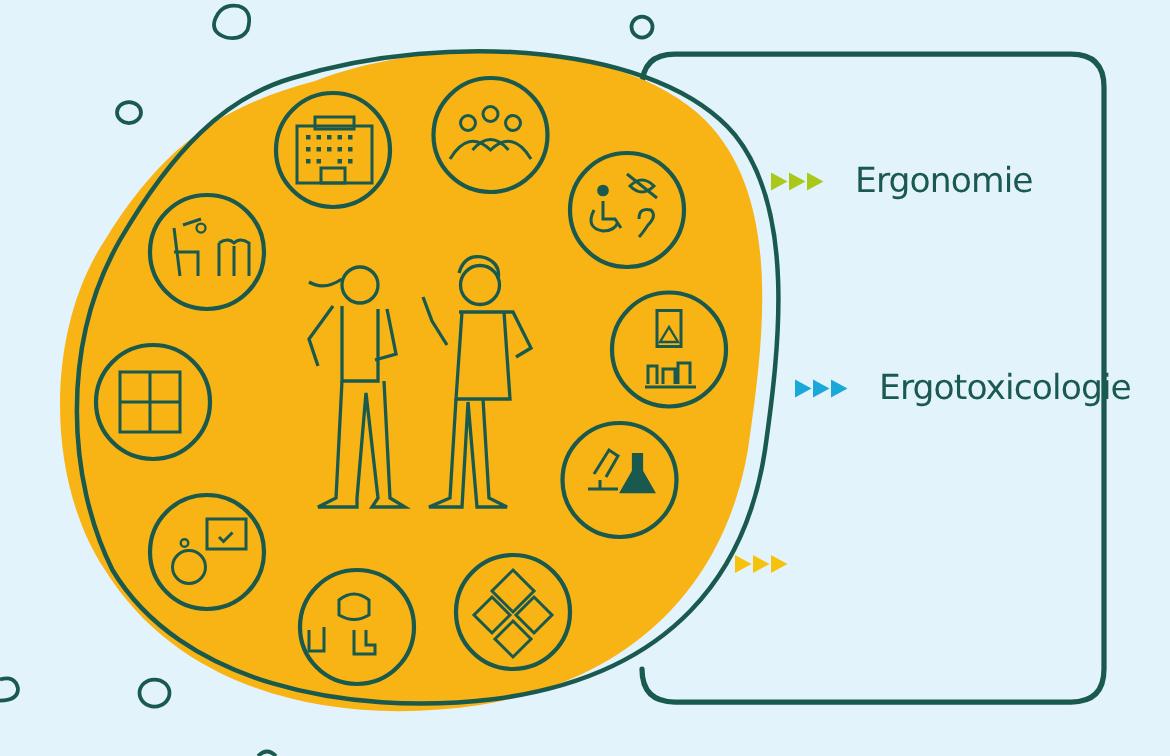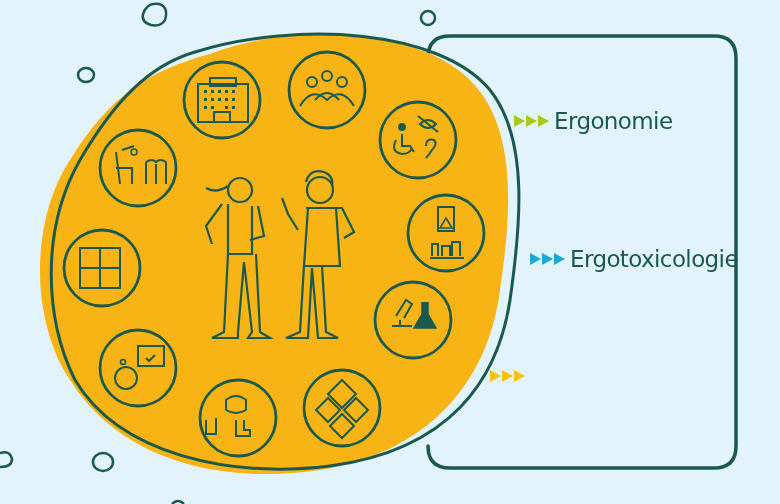--- a/index.html
+++ b/index.html
@@ -11,20 +11,21 @@
     }
     #stage { position: absolute; left: 0; top: 0; width: 780px; height: 504px; }
     .label {
       position: absolute;
       display: flex; align-items: center;
       font-family: "DejaVu Sans", sans-serif;
       font-size: 23px;
       color: #1a5a4e;
       letter-spacing: -0.6px;
       white-space: nowrap;
+      gap: 16px;
     }
     .arrows { display: flex; margin-right: 4px; }
     .tri {
       width: 0; height: 0;
       border-top: 6px solid transparent;
       border-bottom: 6px solid transparent;
       border-left: 11px solid #000;
       margin-right: 1px;
     }
   </style>

